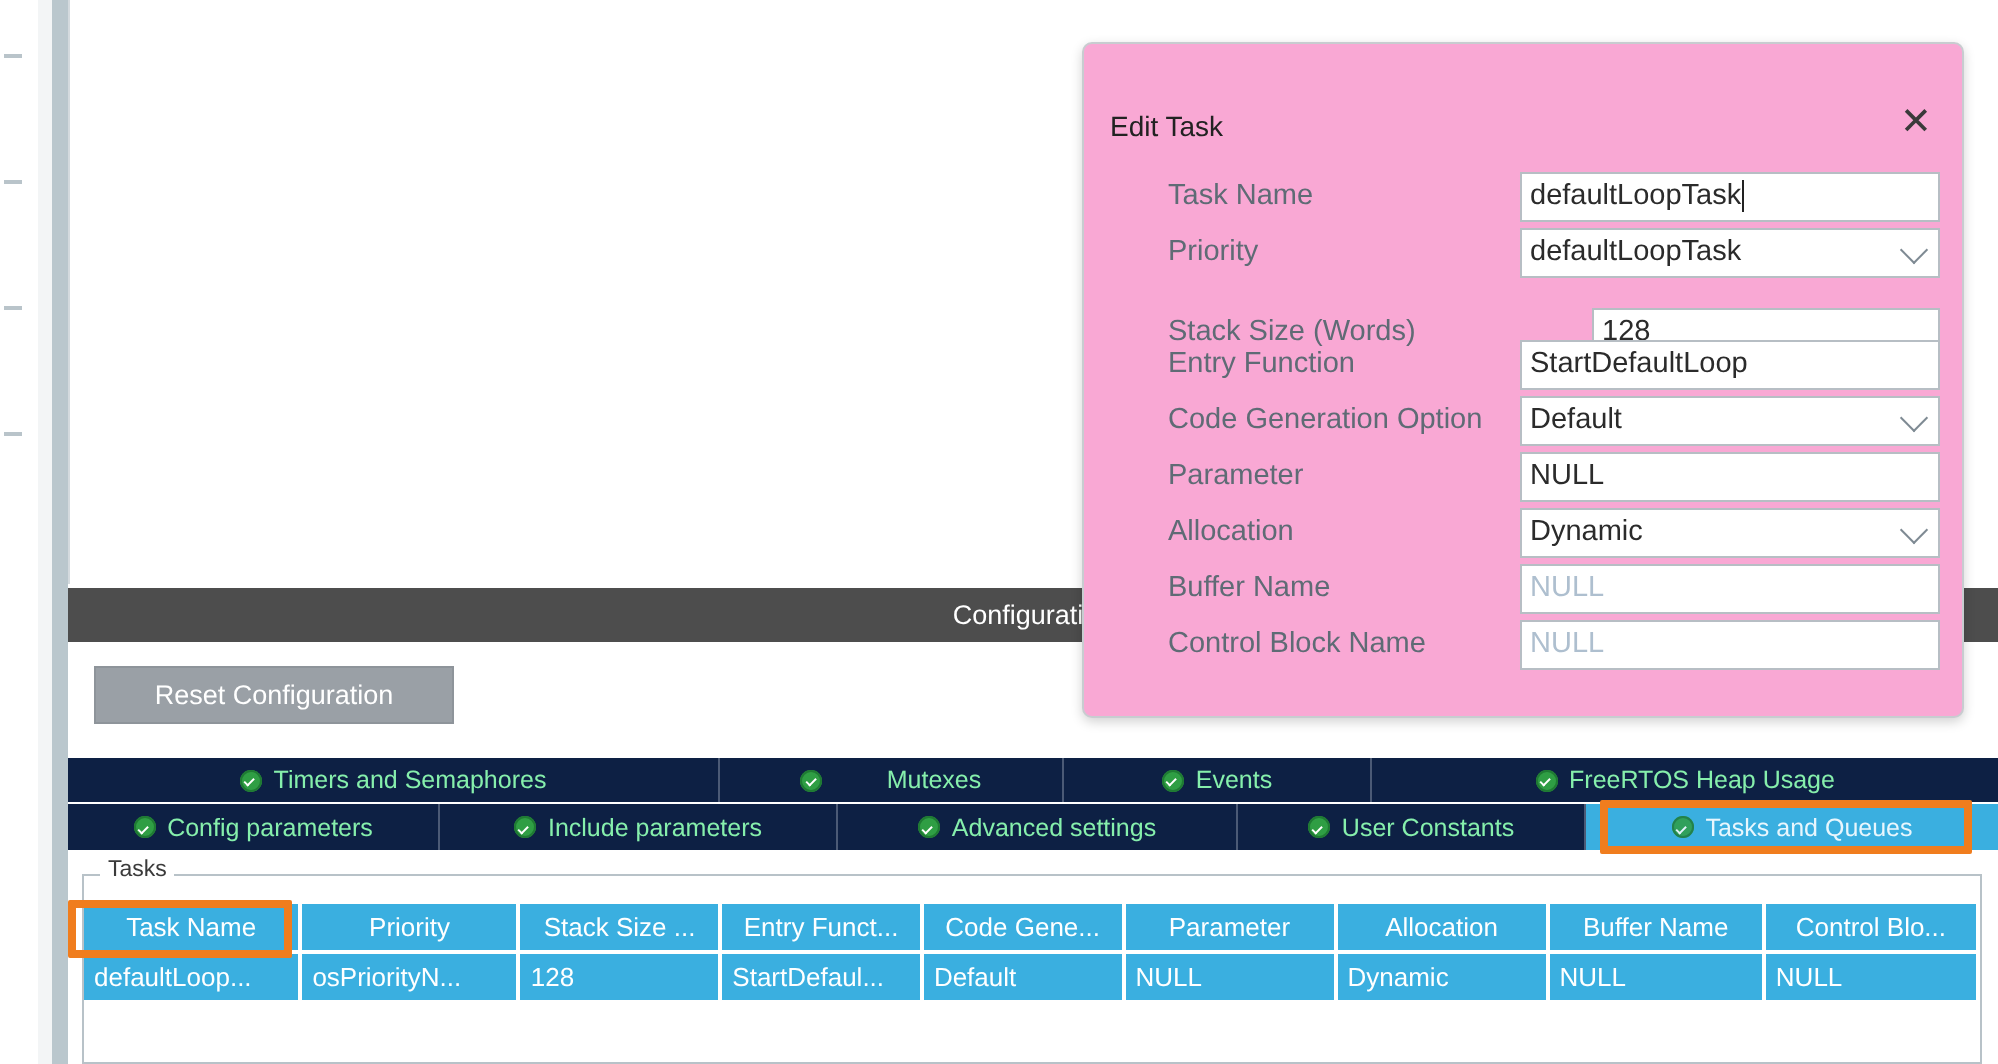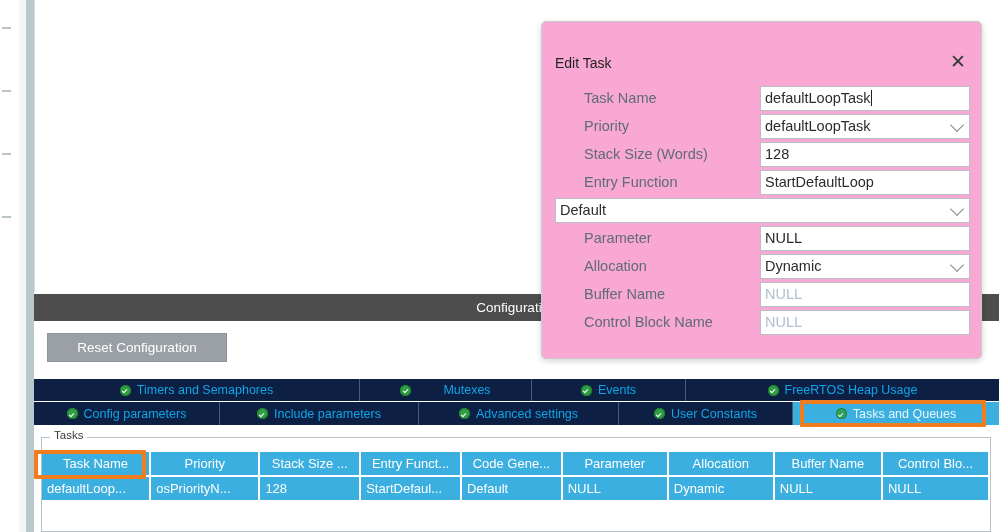--- a/index.html
+++ b/index.html
@@ -35,21 +35,21 @@
              background:#9aa0a6;color:#ffffff;border:1px solid #8e949a;
              font-size:13.5px;display:flex;align-items:center;justify-content:center;
              box-sizing:border-box;cursor:pointer;}
 
   
   .tabrow{position:absolute;left:34px;height:22px;background:#0d2044;display:flex;
           box-sizing:border-box;}
   .tabrow.r1{top:379px;width:965px;}
   .tabrow.r2{top:402px;width:965px;height:23px;}
   .tab{position:relative;display:flex;align-items:center;justify-content:center;
-       gap:6px;color:#0ea5e9;font-size:12.5px;white-space:nowrap;
+       gap:6px;color:#86efac;font-size:12.5px;white-space:nowrap;
        border-right:1px solid #4b5a76;box-sizing:border-box;cursor:pointer;
        padding:0 6px;overflow:hidden;}
   .tab:last-child{border-right:none;}
   .tab.active{background:#3aafe0;color:#e8f6fd;}
   .chk{width:11px;height:11px;border-radius:50%;background:#2f9e44;
        display:inline-block;position:relative;flex:0 0 auto;
        box-shadow:0 0 0 1px #1f7a33 inset;}
   .chk:after{content:"";position:absolute;left:2.5px;top:4.5px;width:4px;height:1.8px;
              border-left:1.6px solid #fff;border-bottom:1.6px solid #fff;
              transform:rotate(-45deg);}
@@ -228,33 +228,34 @@
             <span class="caret"></span>
           </div>
         </div>
         <div class="frow" style="top: 90px;">
           <div class="flabel">Priority</div>
           <div class="fctrl">
             <span>defaultLoopTask</span>
             <span class="chev"></span>
           </div>
         </div>
-        <div class="frow" style="top: 118px;">
+        <div class="frow" style="top: 130px; gap: 36px;">
           <div class="flabel">Stack Size (Words)</div>
           <div class="fctrl">
             <span>128</span>
           </div>
         </div>
         <div class="frow" style="top: 146px;">
           <div class="flabel">Entry Function</div>
           <div class="fctrl">
             <span>StartDefaultLoop</span>
           </div>
         </div>
         <div class="frow" style="top: 174px;">
+          <div class="flabel">Code Generation Option</div>
           <div class="fctrl">
             <span>Default</span>
             <span class="chev"></span>
           </div>
         </div>
         <div class="frow" style="top: 202px;">
           <div class="flabel">Parameter</div>
           <div class="fctrl">
             <span>NULL</span>
           </div>

